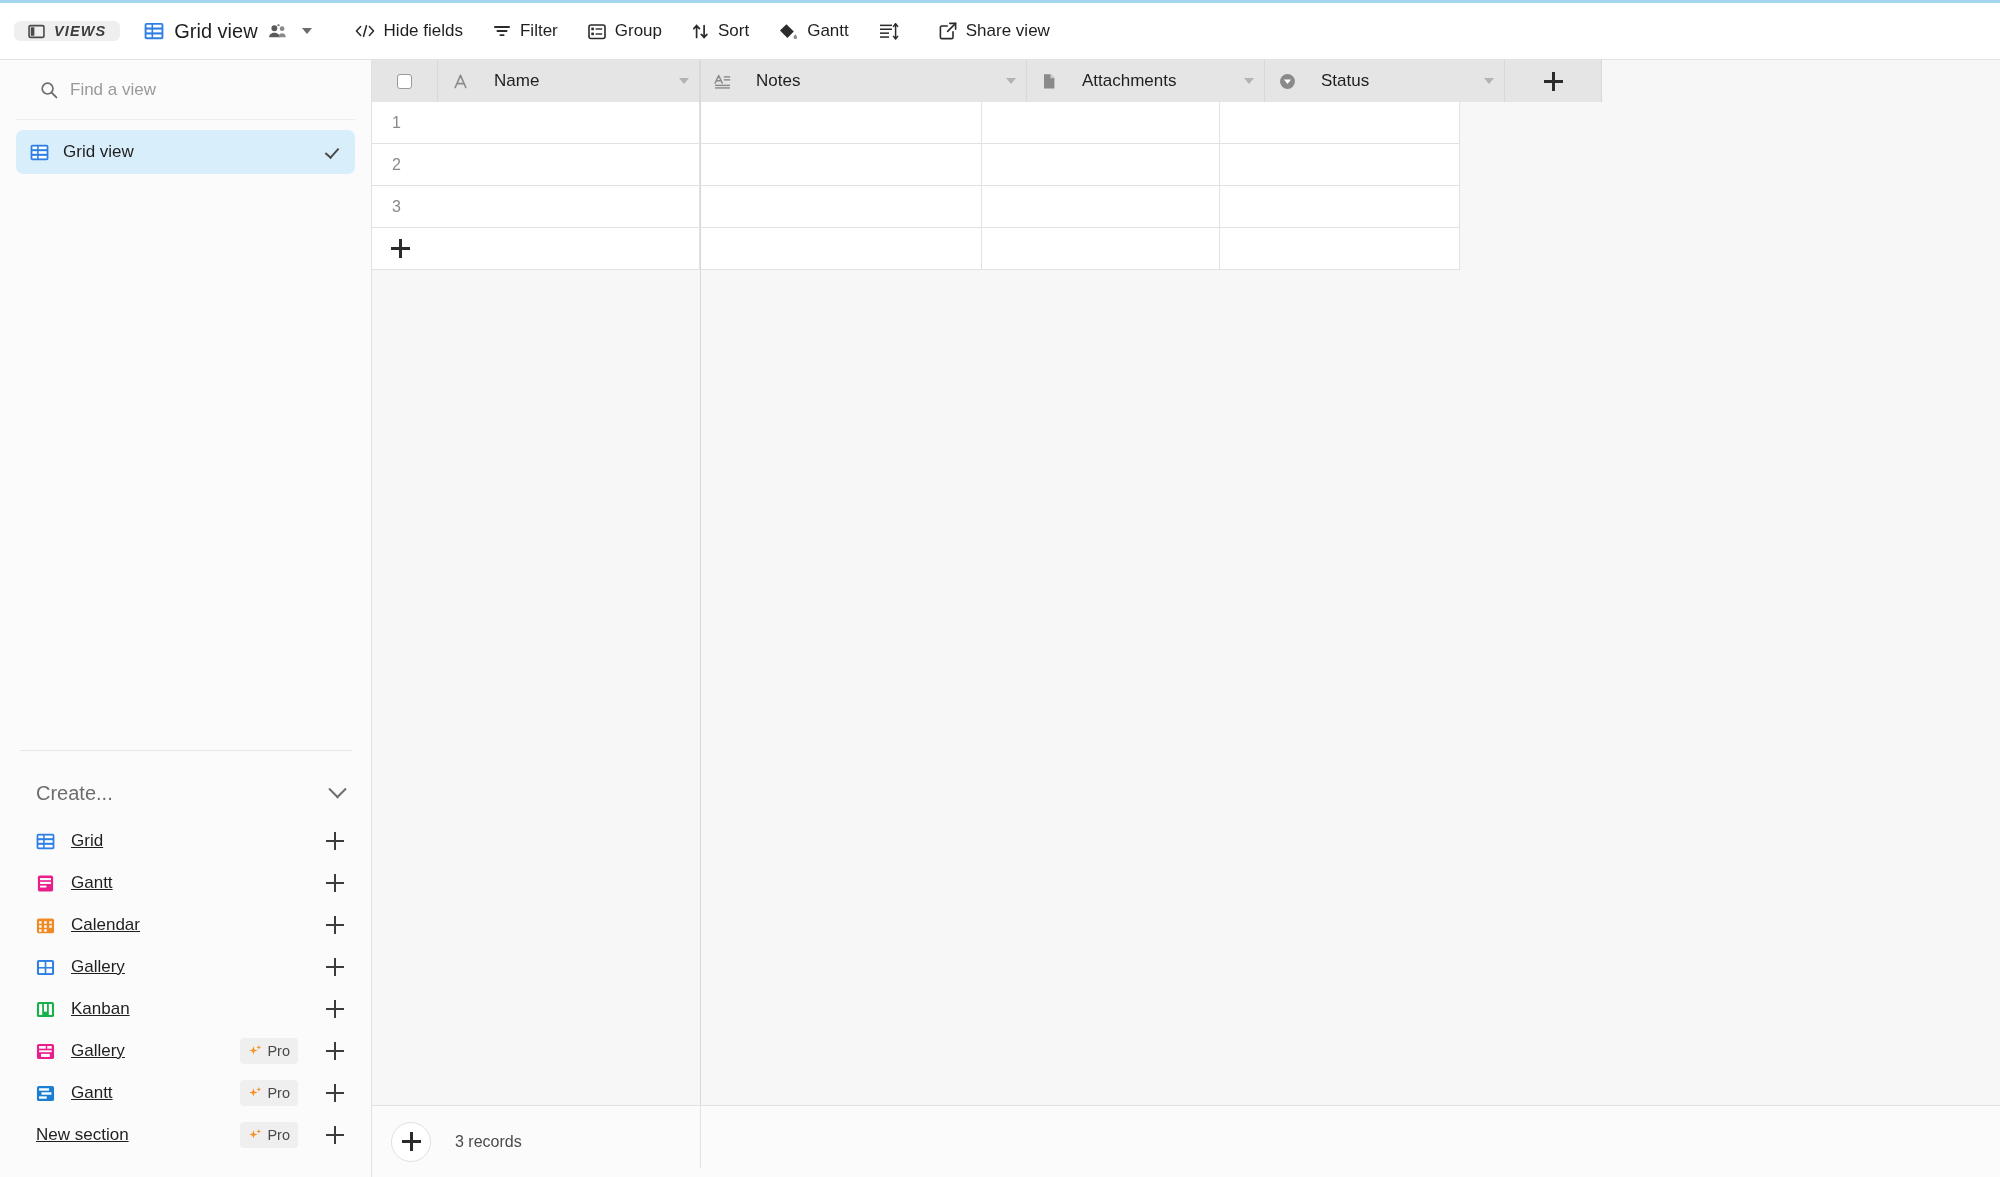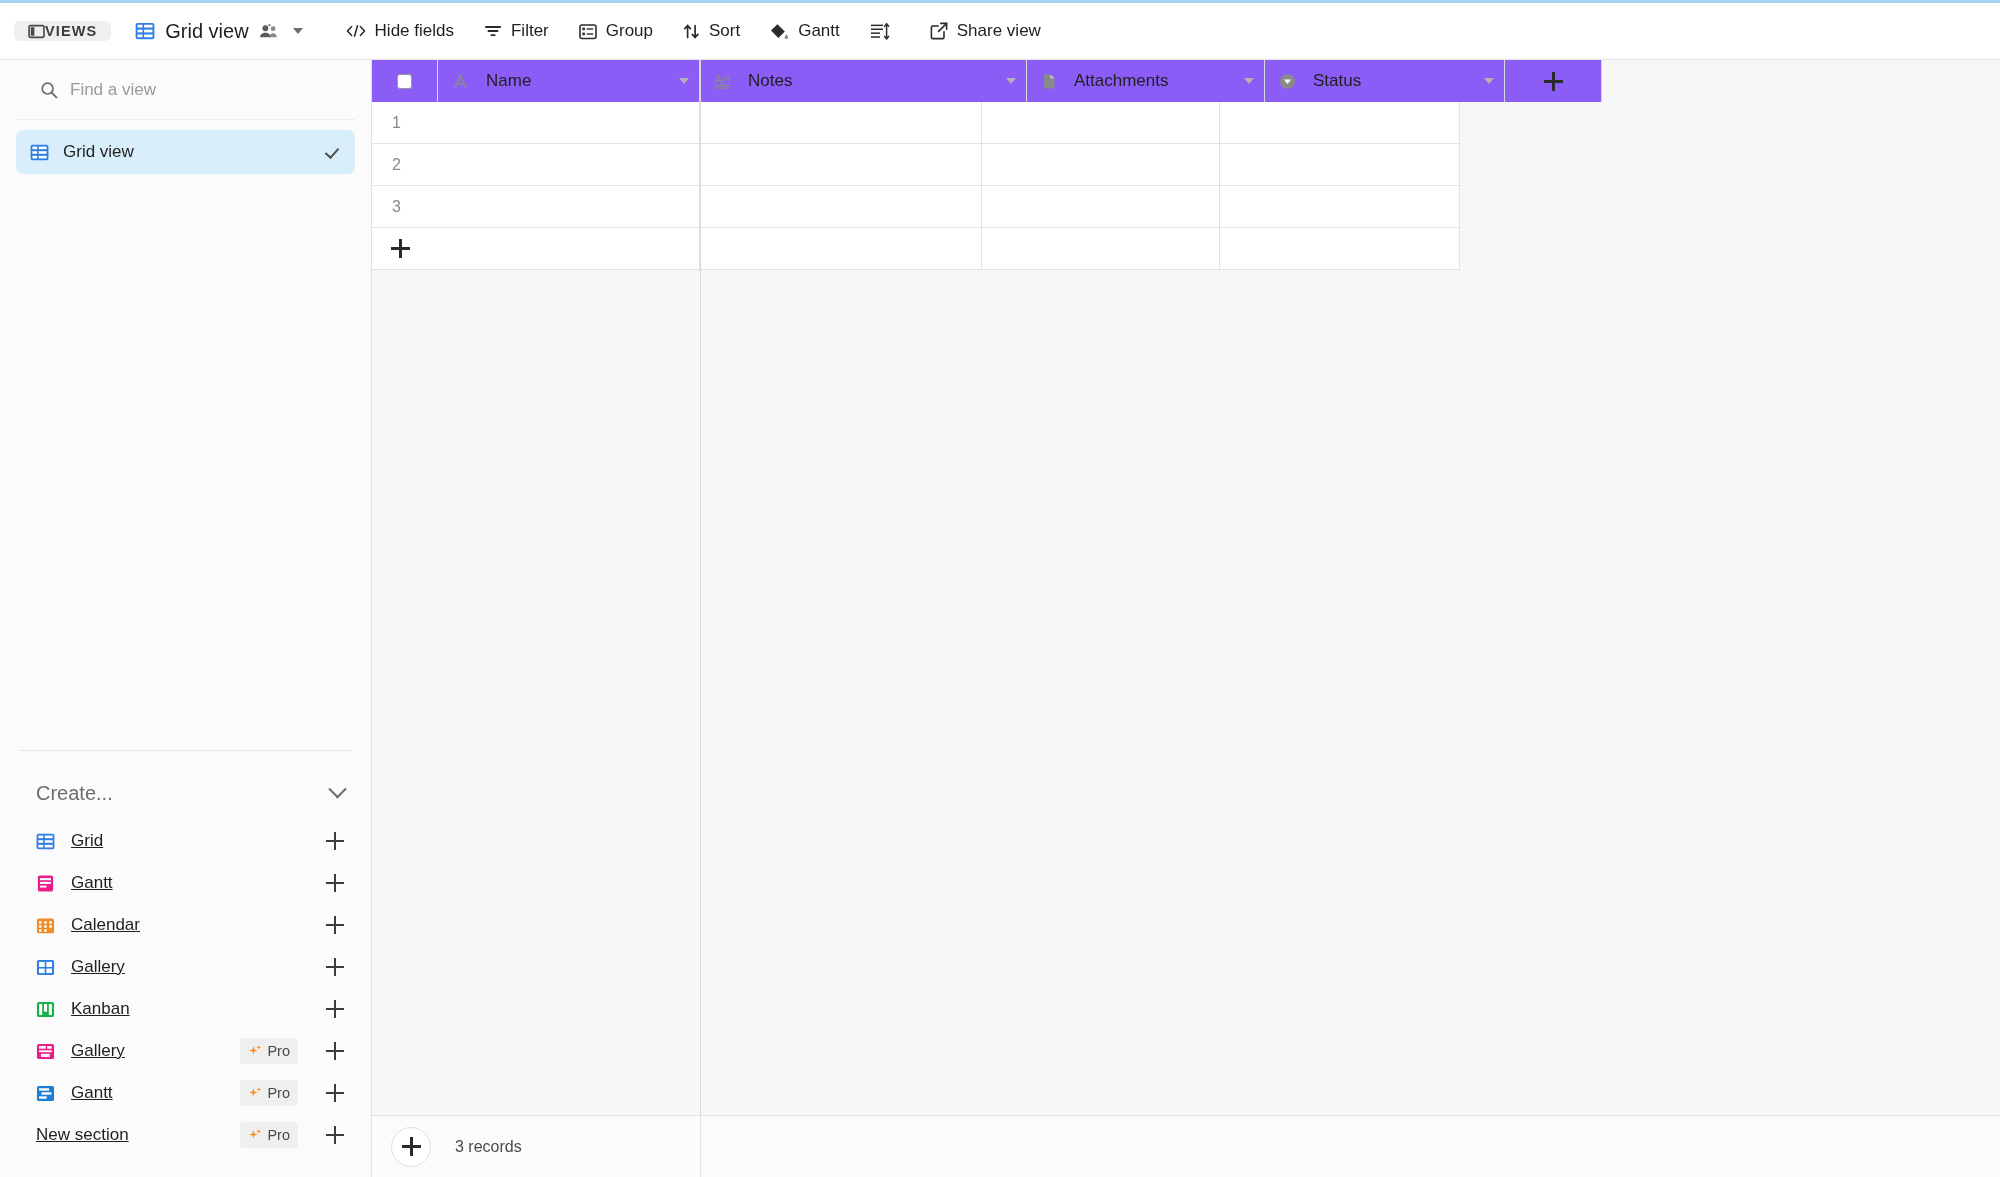--- a/index.html
+++ b/index.html
@@ -20,21 +20,21 @@
 
   
   .topbar {
     position: absolute; left: 0; top: 3px; width: 2000px; height: 57px;
     background: #fff; border-bottom: 1px solid #e2e2e2;
     display: flex; align-items: center;
   }
   .views-btn {
     margin-left: 14px; height: 20px; padding: 0 14px;
     background: #efefef; border-radius: 6px;
-    display: flex; align-items: center; cursor: pointer;
+    display: flex; align-items: center; gap: 9px; cursor: pointer; font-style: italic;
   }
   .views-label {
     font-size: 14.5px; letter-spacing: 1.1px; color: #3c3c3c; font-weight: 600;
   }
   .view-title-wrap {
     margin-left: 24px; display: flex; align-items: center; gap: 10px; cursor: pointer;
   }
   .view-title {
     font-size: 20px; color: #1f1f1f; font-weight: 400;
   }
@@ -127,22 +127,22 @@
     position: absolute; left: 372px; top: 60px;
     width: 1628px; height: 1117px; background: #f7f7f7;
   }
   .grid-header {
     position: absolute; left: 0; top: 0; height: 42px;
     display: flex; background: #f7f7f7;
     border-bottom: 1px solid #d8d8d8;
   }
   .hcell {
     height: 42px; display: flex; align-items: center;
-    gap: 17px; padding: 0 10px 0 14px;
-    border-right: 1px solid #d8d8d8; background: #8b5cf6;
+    gap: 25px; padding: 0 10px 0 14px;
+    border-right: 1px solid #d8d8d8; background: #e5e5e5;
     cursor: pointer; position: relative;
   }
   .hcell-label { font-size: 17px; color: #1f1f1f; flex: 1; }
   .hcaret {
     width: 0; height: 0; border-left: 5px solid transparent;
     border-right: 5px solid transparent; border-top: 6px solid #b3b3b3;
   }
   .hcell-check {
     width: 66px; justify-content: center; padding: 0;
   }
@@ -184,21 +184,21 @@
   }
 
   
   .frozen-divider {
     position: absolute; left: 328px; top: 0; width: 1px; height: 1117px;
     background: #d8d8d8;
   }
 
   
   .bottombar {
-    position: absolute; left: 372px; bottom: 0; width: 1628px; height: 62px;
+    position: absolute; left: 372px; bottom: 0; width: 1628px; height: 72px;
     background: #fbfbfb; border-top: 1px solid #e2e2e2;
     display: flex; align-items: center;
   }
   .fab {
     width: 40px; height: 40px; border-radius: 50%;
     background: #ffffff; border: 1px solid #e0e0e0;
     display: flex; align-items: center; justify-content: center;
     margin-left: 19px; cursor: pointer;
   }
   .records-text {

